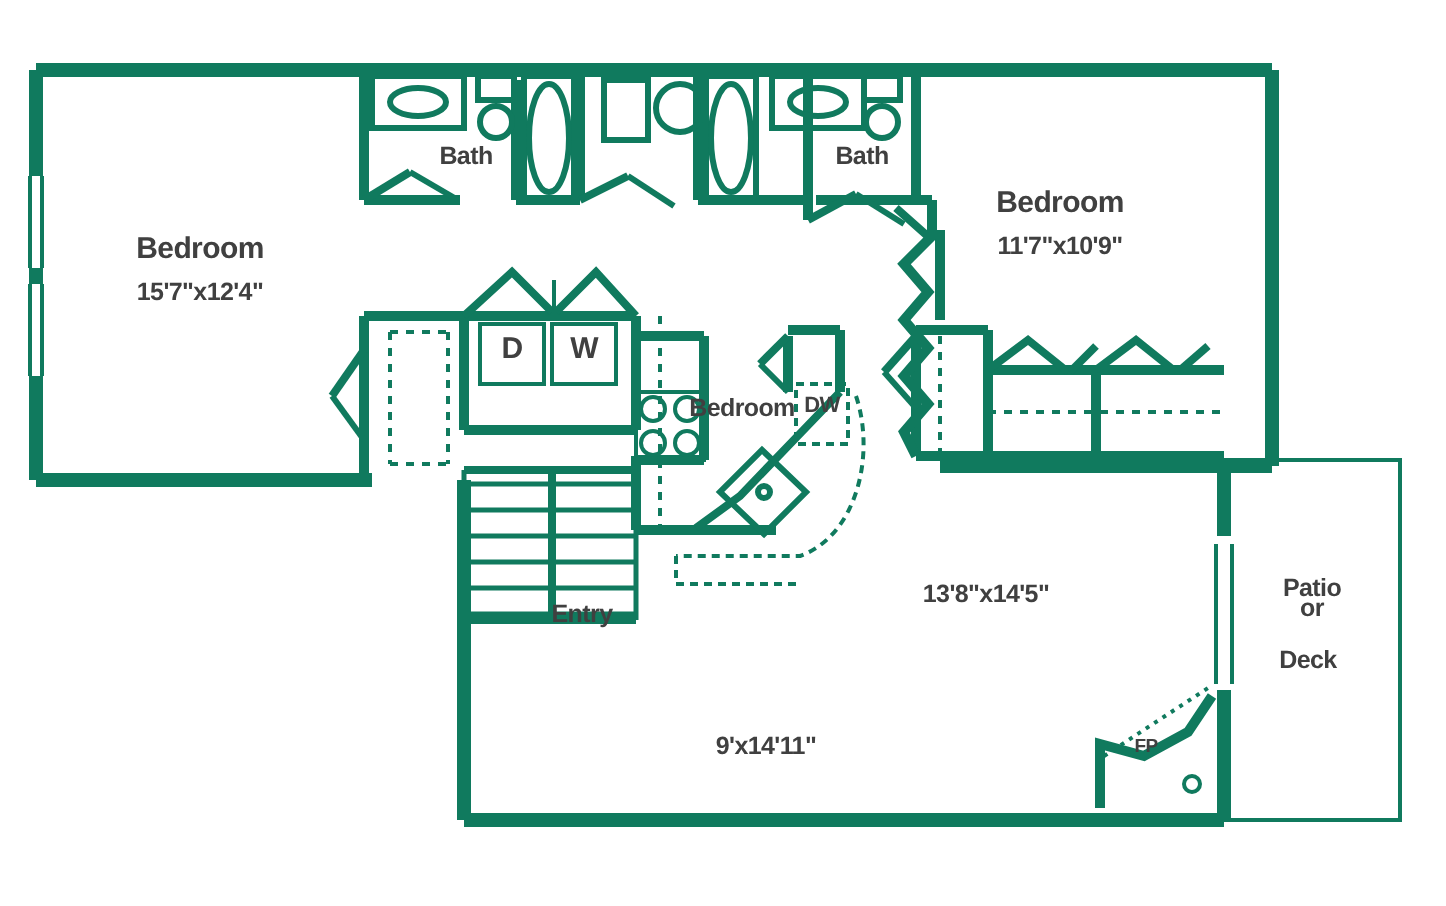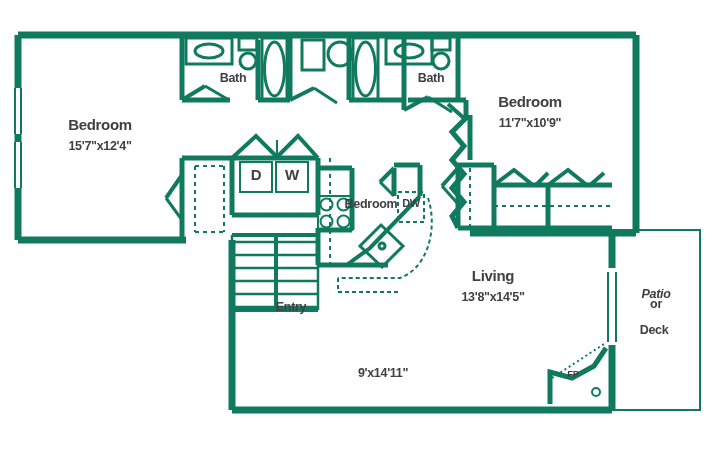--- a/index.html
+++ b/index.html
@@ -267,33 +267,32 @@
 
   </g>
 </svg>
 
 <div class="lbl rm-name" style="left:42px;top:117px;width:116px;">Bedroom</div>
 <div class="lbl rm-dim" style="left:42px;top:140px;width:116px;">15'7"x12'4"</div>
 
 <div class="lbl rm-name" style="left:458px;top:94px;width:144px;">Bedroom</div>
 <div class="lbl rm-dim" style="left:458px;top:117px;width:144px;">11'7"x10'9"</div>
 
-<div class="lbl rm-name" style="left:425px;top:268px;width:136px;">Living</div>
 <div class="lbl rm-dim" style="left:425px;top:291px;width:136px;">13'8"x14'5"</div>
 
 <div class="lbl rm-dim" style="left:318px;top:367px;width:130px;">9'x14'11"</div>
 
 <div class="lbl sm" style="left:198px;top:72px;width:70px;">Bath</div>
 <div class="lbl sm" style="left:396px;top:72px;width:70px;">Bath</div>
 
 <div class="lbl sm" style="left:340px;top:198px;width:62px;">Bedroom</div>
 
 <div class="lbl sm" style="left:260px;top:301px;width:62px;">Entry</div>
 
-<div class="lbl sm" style="left:626px;top:288px;width:60px;font-style:italic;">Patio</div>
+<div class="lbl sm" style="left:626px;top:288px;width:60px;">Patio</div>
 <div class="lbl sm" style="left:626px;top:298px;width:60px;">or</div>
 <div class="lbl sm" style="left:624px;top:324px;width:60px;">Deck</div>
 
 <div class="lbl" style="left:240px;top:167px;width:32px;font-size:15px;">D</div>
 <div class="lbl" style="left:276px;top:167px;width:32px;font-size:15px;">W</div>
 
 <div class="lbl dw" style="left:398px;top:198px;width:26px;">DW</div>
 
 <div class="lbl xs" style="left:558px;top:369px;width:30px;">FP</div>
 

